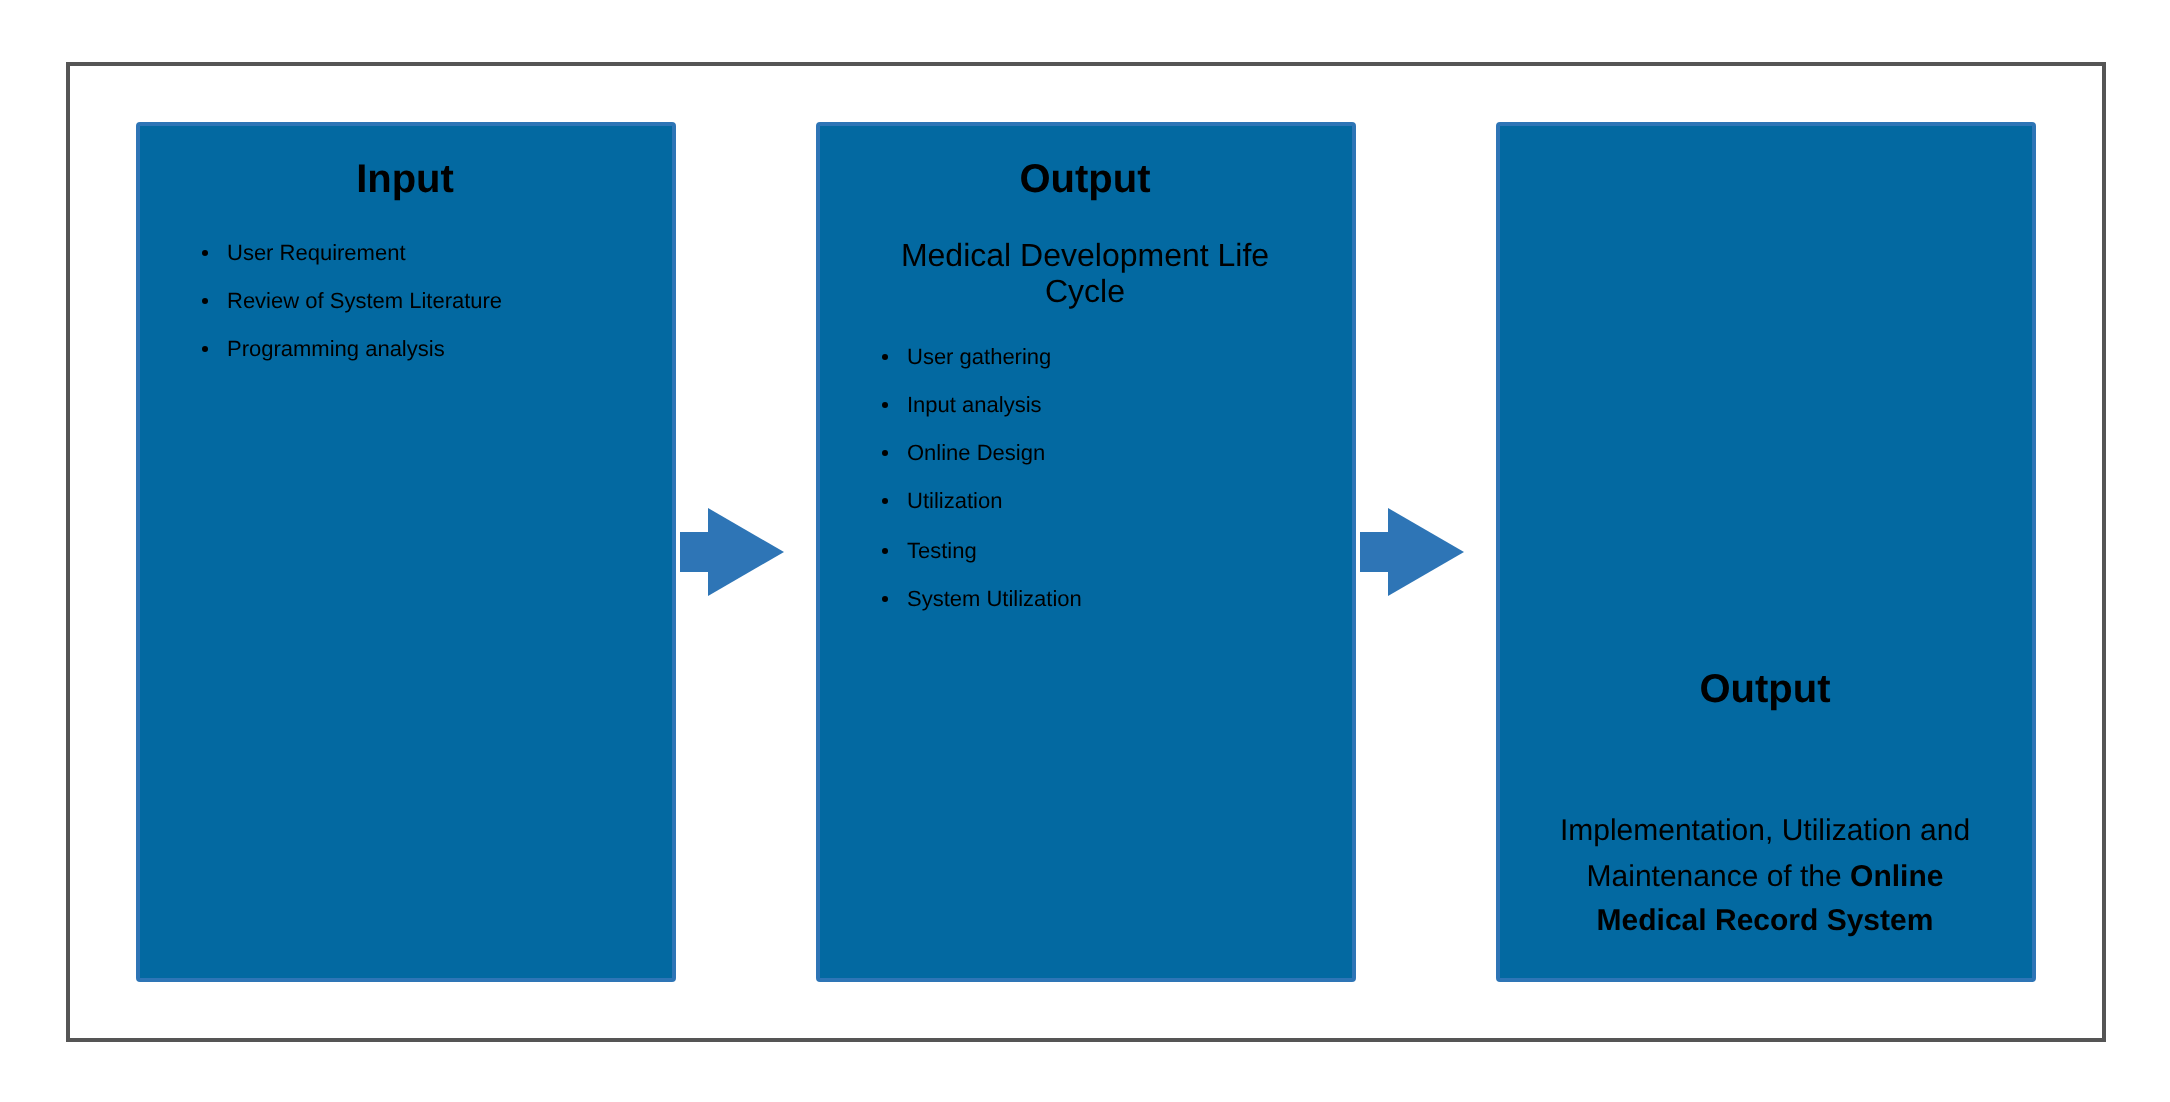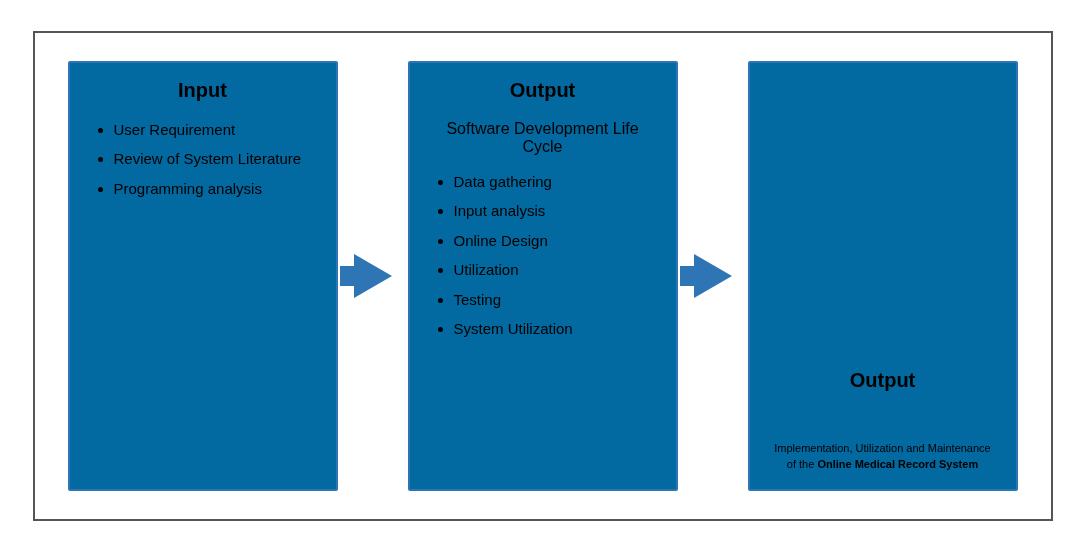--- a/index.html
+++ b/index.html
@@ -64,28 +64,28 @@
       color: #000;
     }
 
     .bullet-list {
       list-style: disc;
       padding-left: 24px;
       width: 100%;
     }
 
     .bullet-list li {
-      font-size: 15px;
+      font-size: 11px;
       margin-bottom: 10px;
       color: #000;
       line-height: 1.3;
     }
 
     .output-text {
-      font-size: 11px;
+      font-size: 15px;
       text-align: center;
       width: 100%;
       color: #000;
       line-height: 1.5;
       margin-top: 30px;
     }
 
     .output-text .bold {
       font-weight: bold;
     }
@@ -134,23 +134,23 @@
         <li>Programming analysis</li>
       </ul>
     </div>
 
     <div class="arrow-container">
       <div class="arrow"></div>
     </div>
 
     <div class="box">
       <div class="box-header">Output</div>
-      <div class="box-text-centered">Software Development Life Cycle</div>
+      <div class="box-text-centered">Medical Development Life Cycle</div>
       <ul class="bullet-list">
-        <li>Data gathering</li>
+        <li>User gathering</li>
         <li>Input analysis</li>
         <li>Online Design</li>
         <li>Utilization</li>
         <li>Testing</li>
         <li>System Utilization</li>
       </ul>
     </div>
 
     <div class="arrow-container">
       <div class="arrow"></div>

